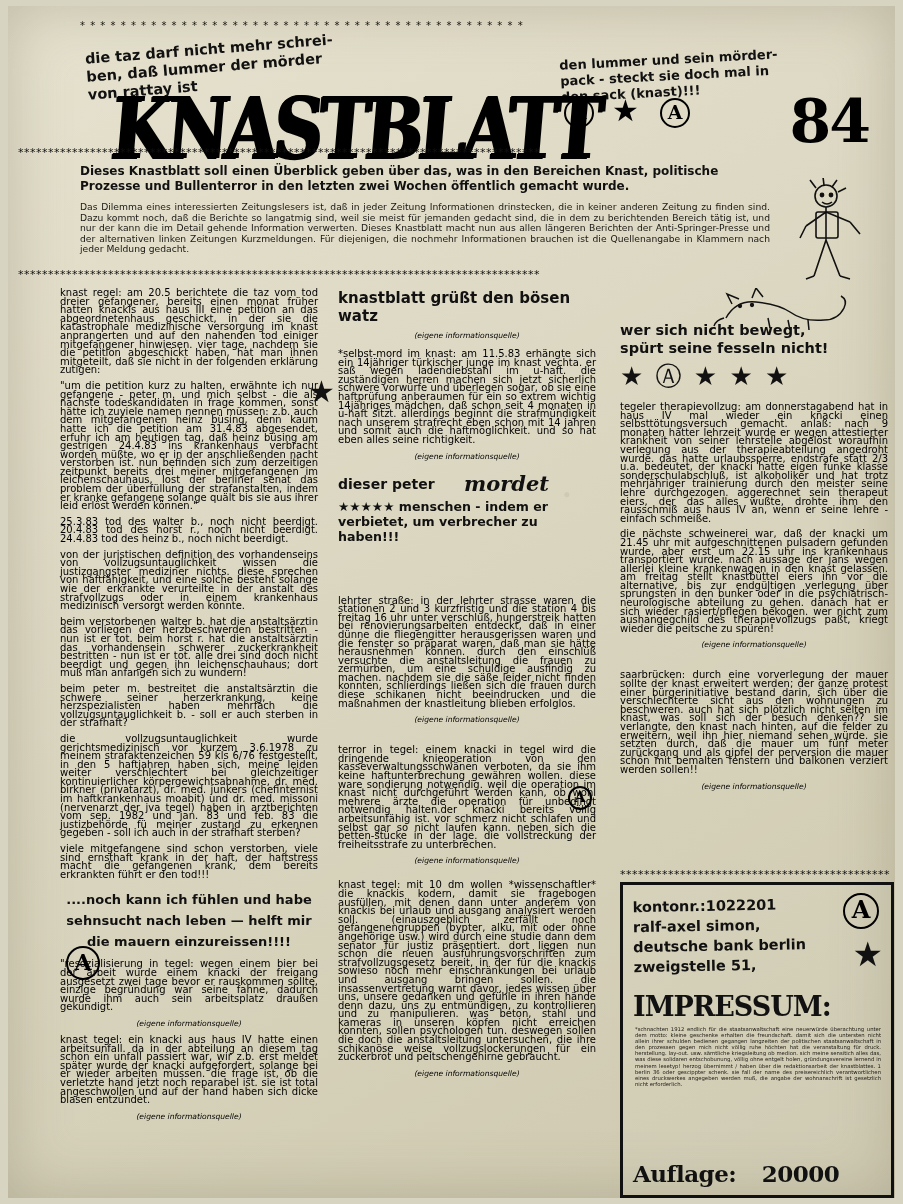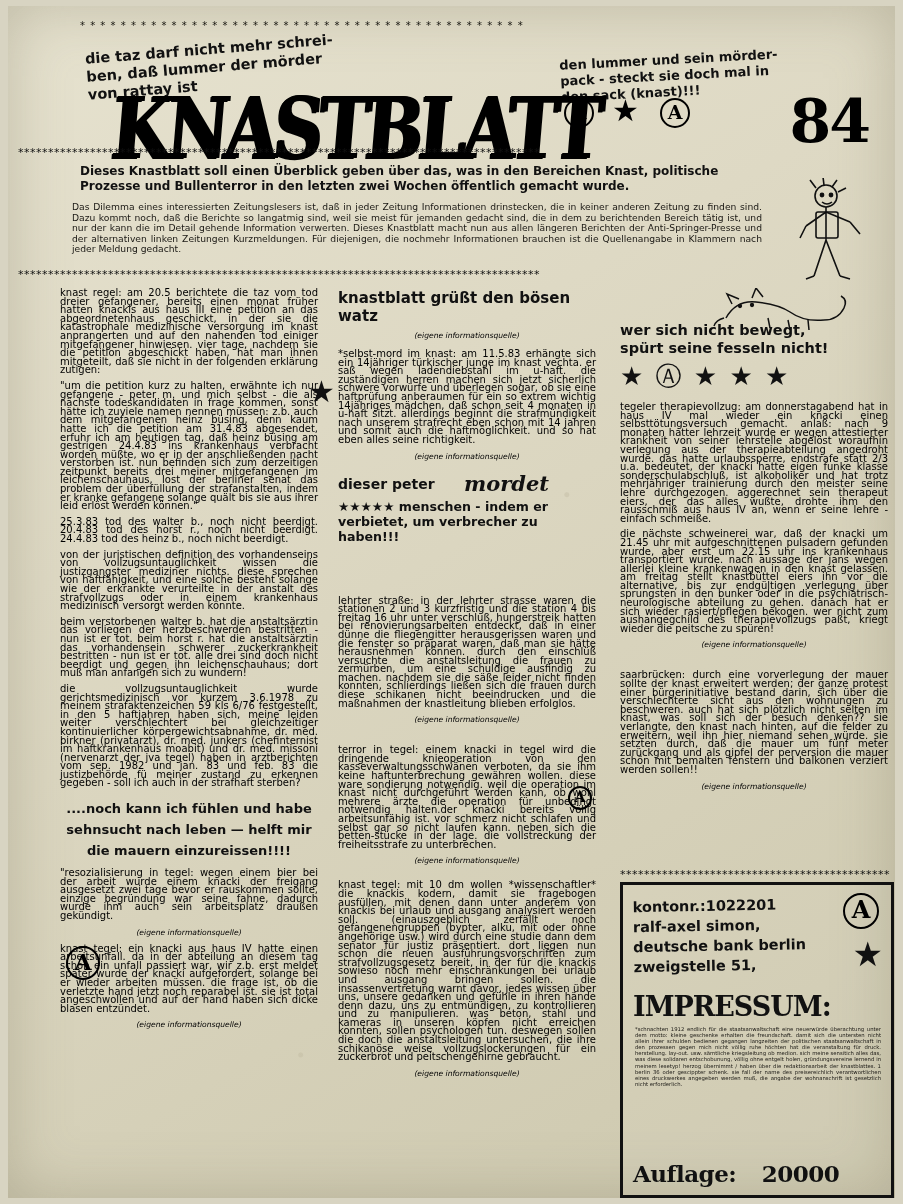--- a/index.html
+++ b/index.html
@@ -58,21 +58,21 @@
   }
   .star{
     display:inline-block;color:#000;font-size:30px;line-height:1;
   }
   
   #lead{
     position:absolute;left:72px;top:158px;width:660px;
     font-weight:bold;font-size:12px;line-height:14.6px;color:#111;
   }
   #lead2{
-    position:absolute;left:64px;top:196px;width:690px;
+    position:absolute;left:72px;top:196px;width:690px;
     font-size:9.2px;line-height:10.6px;color:#1a1814;text-align:justify;
   }
   .hr-stars{
     position:absolute;left:10px;width:865px;font-size:11px;color:#111;
     overflow:hidden;white-space:nowrap;letter-spacing:.5px;
   }
   
   .col{position:absolute;width:258px;}
   #colA{left:52px;top:283px;}
   #colB{left:330px;top:283px;}
@@ -166,21 +166,23 @@
     </svg>
 
     <div class="hr-stars" style="top:262px;">***************************************************************************************</div>
 
     <div class="col" id="colA">
       <div class="para">knast regel: am 20.5 berichtete die taz vom tod dreier gefangener, bereits einen monat früher hatten knackis aus haus III eine petition an das abgeordnetenhaus geschickt, in der sie die katastrophale medizinische versorgung im knast anprangerten und auf den nahenden tod einiger mitgefangener hinwiesen. vier tage, nachdem sie die petition abgeschickt haben, hat man ihnen mitgeteilt, daß sie nicht in der folgenden erklärung zutigen:</div>
       <div class="para">"um die petition kurz zu halten, erwähnte ich nur gefangene - peter m. und mich selbst - die als nächste todeskandidaten in frage kommen, sonst hätte ich zuviele namen nennen müssen: z.b. auch dem mitgefangenen heinz büsing, denn kaum hatte ich die petition am 31.4.83 abgesendet, erfuhr ich am heutigen tag, daß heinz büsing am gestrigen 24.4.83 ins krankenhaus verbracht worden müßte, wo er in der anschließenden nacht verstorben ist. nun befinden sich zum derzeitigen zeitpunkt bereits drei meiner mitgefangenen im leichenschauhaus, lost der berliner senat das problem der überfüllung der strafanstalten, indem er kranke gefangene solange quält bis sie aus ihrer leid erlöst werden können."</div>
       <div class="para">25.3.83 tod des walter b., noch nicht beerdigt. 20.4.83 tod des horst r., noch nicht beerdigt. 24.4.83 tod des heinz b., noch nicht beerdigt.</div>
       <div class="para">von der juristischen definition des vorhandenseins von vollzugsuntauglichkeit wissen die justizgangster mediziner nichts. diese sprechen von haftfähigkeit, und eine solche besteht solange wie der erkrankte verurteilte in der anstalt des strafvollzugs oder in einem krankenhaus medizinisch versorgt werden könnte.</div>
       <div class="para">beim verstorbenen walter b. hat die anstaltsärztin das vorliegen der herzbeschwerden bestritten - nun ist er tot. beim horst r. hat die anstaltsärztin das vorhandensein schwerer zuckerkrankheit bestritten - nun ist er tot. alle drei sind doch nicht beerdigt und gegen ihn leichenschauhaus; dort muß man anfangen sich zu wundern!</div>
+      <div class="para">beim peter m. bestreitet die anstaltsärztin die schwere seiner herzerkrankung, keine herzspezialisten haben mehrfach die vollzugsuntauglichkeit b. - soll er auch sterben in der strafhaft?</div>
       <div class="para">die vollzugsuntauglichkeit wurde gerichtsmedizinisch vor kurzem 3.6.1978 zu meinem strafaktenzeichen 59 kls 6/76 festgestellt, in den 5 haftjahren haben sich, meine leiden weiter verschlechtert bei gleichzeitiger kontinuierlicher körpergewichtsabnahme, dr. med. birkner (privatarzt), dr. med. junkers (chefinternist im haftkrankenhaus moabit) und dr. med. missoni (nervenarzt der jva tegel) haben in arztberichten vom sep. 1982 und jan. 83 und feb. 83 die justizbehörde fü meiner zustand zu erkennen gegeben - soll ich auch in der strafhaft sterben?</div>
+      <div class="para">viele mitgefangene sind schon verstorben, viele sind ernsthaft krank in der haft, der haftstress macht die gefangenen krank, dem bereits erkrankten führt er den tod!!!</div>
       <div class="headline sm" style="margin-top:10px;">....noch kann ich fühlen und habe sehnsucht nach leben — helft mir die mauern einzureissen!!!!</div>
       <div class="para" style="margin-top:8px;">"resozialisierung in tegel: wegen einem bier bei der arbeit wurde einem knacki der freigang ausgesetzt zwei tage bevor er rauskommen sollte, einzige begründung war seine fahne, dadurch wurde ihm auch sein arbeitsplatz draußen gekündigt.</div>
       <div class="src">(eigene informationsquelle)</div>
       <div class="para" style="margin-top:8px;">knast tegel: ein knacki aus haus IV hatte einen arbeitsunfall. da in der abteilung an diesem tag schon ein unfall passiert war, wir z.b. erst meldet später wurde der knacki aufgefordert, solange bei er wieder arbeiten müssen. die frage ist, ob die verletzte hand jetzt noch reparabel ist. sie ist total angeschwollen und auf der hand haben sich dicke blasen entzündet.</div>
       <div class="src">(eigene informationsquelle)</div>
     </div>
 
     <div style="position:absolute;left:58px;top:940px;">
       <span class="anarchy" style="width:30px;height:30px;line-height:28px;font-size:22px;">A</span>
     </div>

